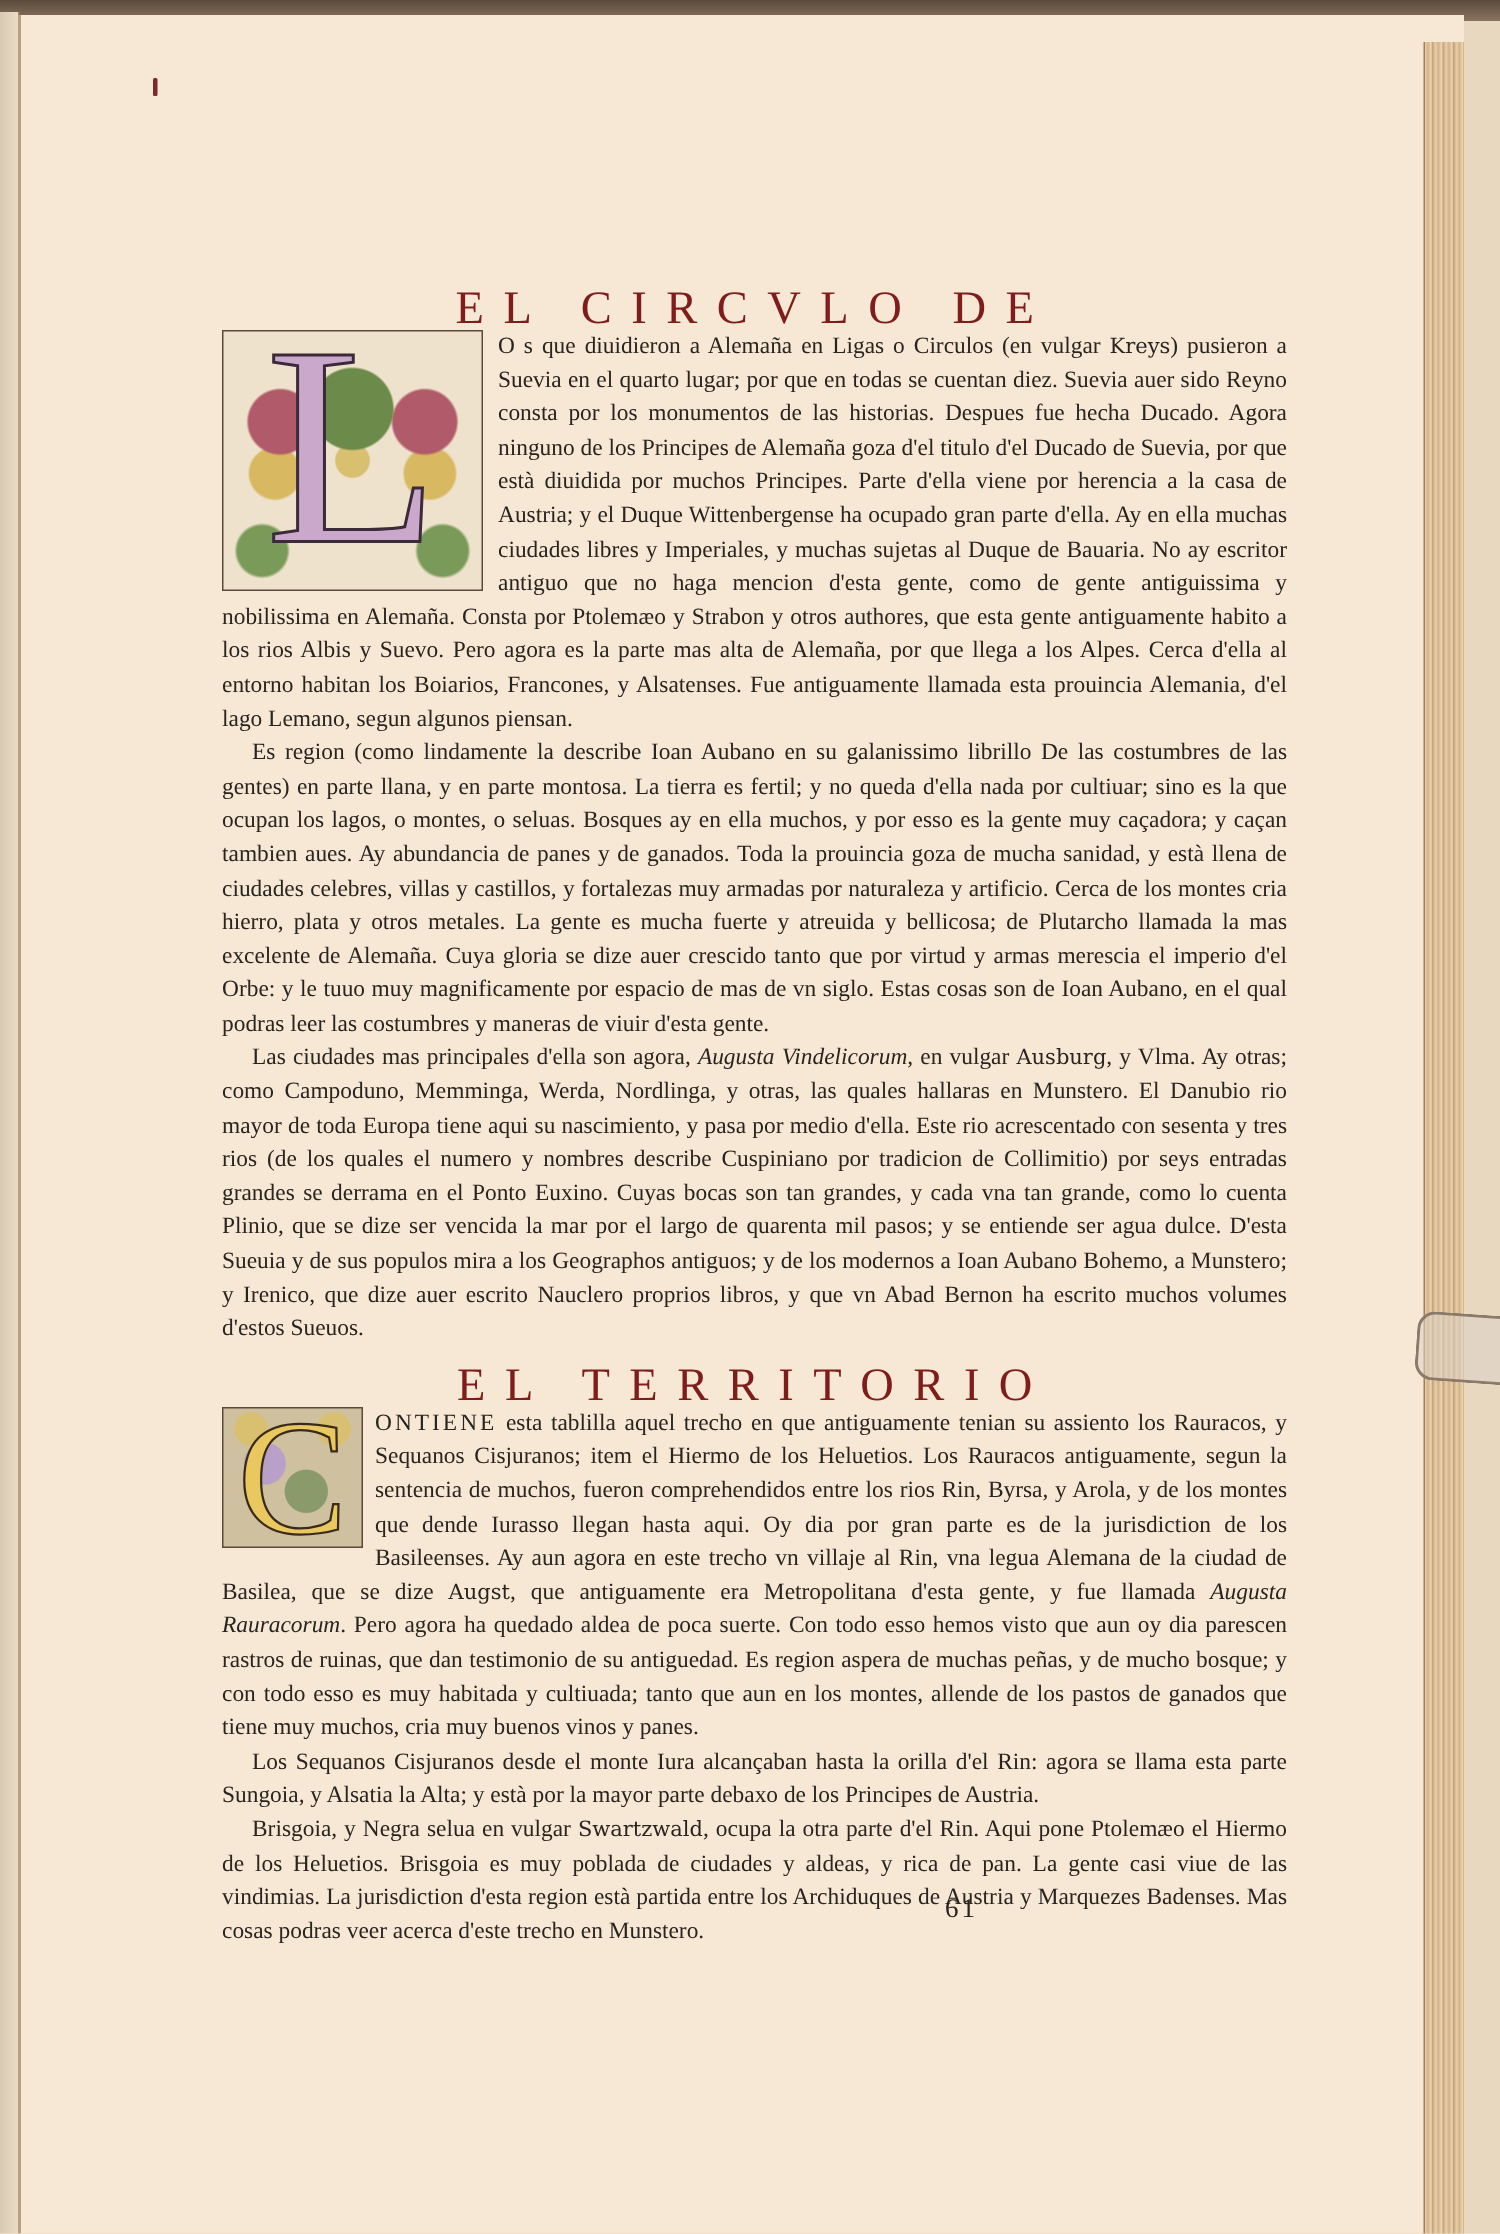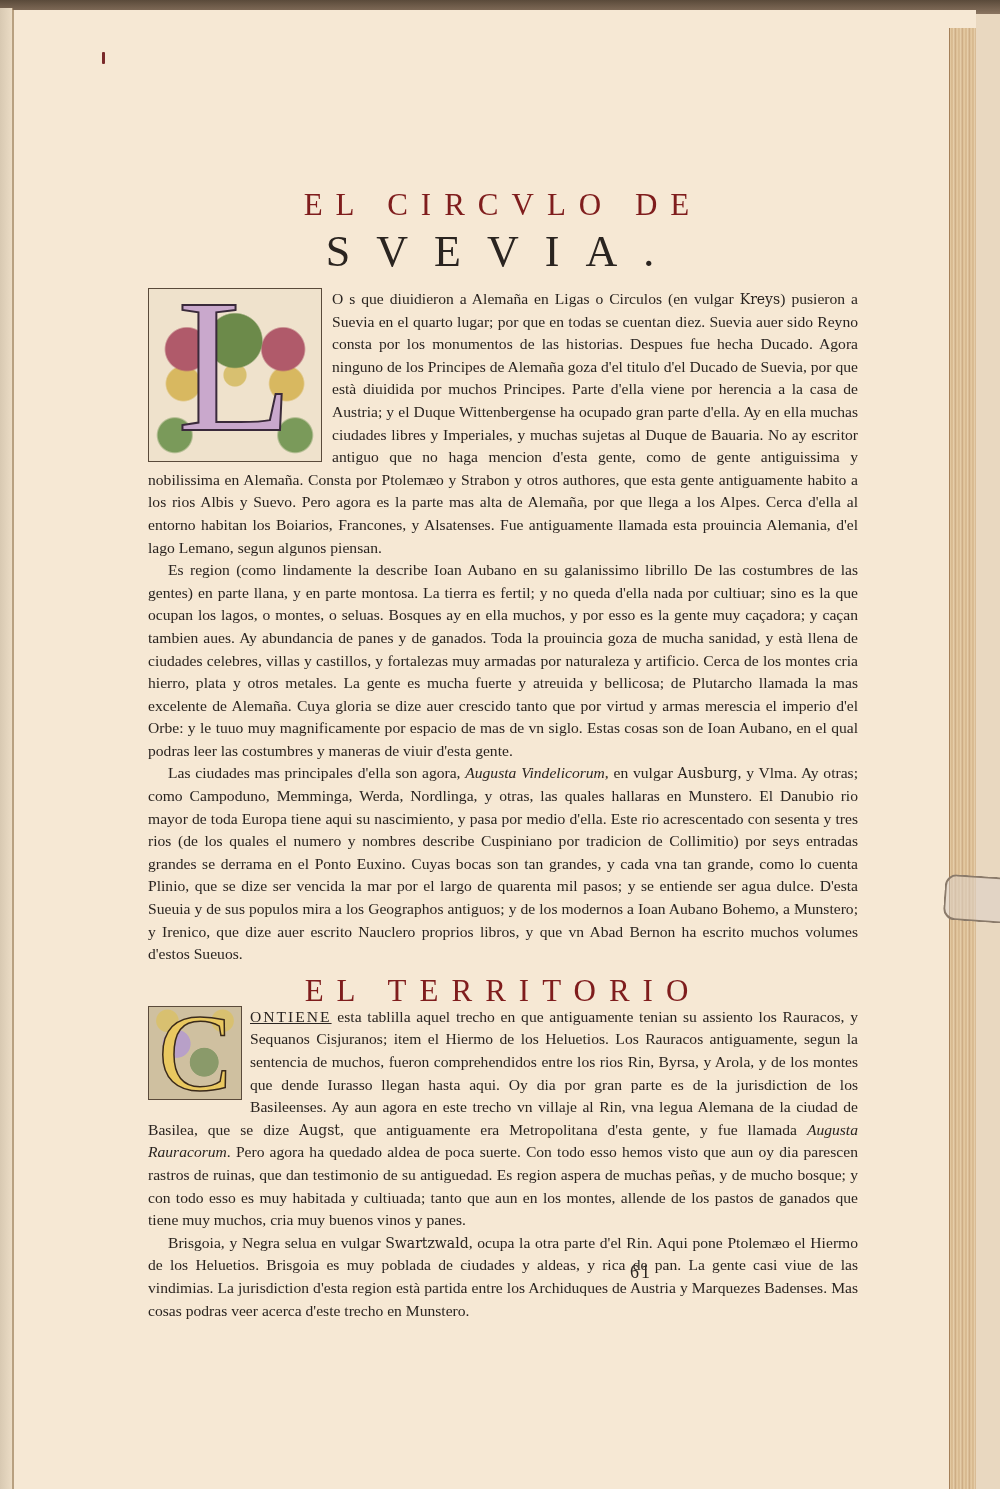--- a/index.html
+++ b/index.html
@@ -77,21 +77,21 @@
   }
   .drop-cap.small { width: 92px; height: 92px; margin-right: 8px;
     background:
       radial-gradient(circle at 30% 40%, #b8a0c8 0 16%, transparent 17%),
       radial-gradient(circle at 60% 60%, #8a9a6a 0 18%, transparent 19%),
       radial-gradient(circle at 20% 15%, #d8c070 0 10%, transparent 11%),
       radial-gradient(circle at 80% 15%, #d8c070 0 10%, transparent 11%),
       #cfc0a0;
   }
   .drop-cap.small .letter { font-size: 110px; line-height: 100px; top: -4px; color: #e9c860; -webkit-text-stroke: 1.5px #3a2a1a; }
-  .smallcaps { font-variant: small-caps; letter-spacing: 2px; text-decoration: underline; }
+  .smallcaps { font-variant: small-caps; letter-spacing: 2px; }
   .blackletter { font-weight: normal; font-family: "DejaVu Serif", serif; font-size: 14px; }
   .italic { font-style: italic; }
   .page-number {
     position: absolute; left: 630px; top: 1262px; font-size: 18px; color: #2a2420;
     letter-spacing: 2px;
   }
   .clear { clear: both; }
 </style>
 </head>
 <body>
@@ -101,38 +101,38 @@
 
 <div class="page">
   <div class="red-mark"></div>
   <div class="page-edges"></div>
 </div>
 <div class="bookmark-clip"></div>
 
 <div class="content">
   <section>
     <div class="heading-small">EL CIRCVLO DE</div>
-    <div class="heading-large">SVEVIA.</div>
     <div id="s1-body">
       <div class="drop-cap">
         <span class="letter">L</span>
       </div>
     <p class="para first"><span>O s que diuidieron a Alemaña en Ligas o Circulos (en vulgar </span><span class="blackletter">Kreys</span><span>) pusieron a Suevia en el quarto lugar; por que en todas se cuentan diez. Suevia auer sido Reyno consta por los monumentos de las historias. Despues fue hecha Ducado. Agora ninguno de los Principes de Alemaña goza d'el titulo d'el Ducado de Suevia, por que està diuidida por muchos Principes. Parte d'ella viene por herencia a la casa de Austria; y el Duque Wittenbergense ha ocupado gran parte d'ella. Ay en ella muchas ciudades libres y Imperiales, y muchas sujetas al Duque de Bauaria. No ay escritor antiguo que no haga mencion d'esta gente, como de gente antiguissima y nobilissima en Alemaña. Consta por Ptolemæo y Strabon y otros authores, que esta gente antiguamente habito a los rios Albis y Suevo. Pero agora es la parte mas alta de Alemaña, por que llega a los Alpes. Cerca d'ella al entorno habitan los Boiarios, Francones, y Alsatenses. Fue antiguamente llamada esta prouincia Alemania, d'el lago Lemano, segun algunos piensan.</span></p>
         <p class="para"><span>Es region (como lindamente la describe Ioan Aubano en su galanissimo librillo De las costumbres de las gentes) en parte llana, y en parte montosa. La tierra es fertil; y no queda d'ella nada por cultiuar; sino es la que ocupan los lagos, o montes, o seluas. Bosques ay en ella muchos, y por esso es la gente muy caçadora; y caçan tambien aues. Ay abundancia de panes y de ganados. Toda la prouincia goza de mucha sanidad, y està llena de ciudades celebres, villas y castillos, y fortalezas muy armadas por naturaleza y artificio. Cerca de los montes cria hierro, plata y otros metales. La gente es mucha fuerte y atreuida y bellicosa; de Plutarcho llamada la mas excelente de Alemaña. Cuya gloria se dize auer crescido tanto que por virtud y armas merescia el imperio d'el Orbe: y le tuuo muy magnificamente por espacio de mas de vn siglo. Estas cosas son de Ioan Aubano, en el qual podras leer las costumbres y maneras de viuir d'esta gente.</span></p>
         <p class="para"><span>Las ciudades mas principales d'ella son agora, </span><span class="italic">Augusta Vindelicorum</span><span>, en vulgar </span><span class="blackletter">Ausburg</span><span>, y Vlma. Ay otras; como Campoduno, Memminga, Werda, Nordlinga, y otras, las quales hallaras en Munstero. El Danubio rio mayor de toda Europa tiene aqui su nascimiento, y pasa por medio d'ella. Este rio acrescentado con sesenta y tres rios (de los quales el numero y nombres describe Cuspiniano por tradicion de Collimitio) por seys entradas grandes se derrama en el Ponto Euxino. Cuyas bocas son tan grandes, y cada vna tan grande, como lo cuenta Plinio, que se dize ser vencida la mar por el largo de quarenta mil pasos; y se entiende ser agua dulce. D'esta Sueuia y de sus populos mira a los Geographos antiguos; y de los modernos a Ioan Aubano Bohemo, a Munstero; y Irenico, que dize auer escrito Nauclero proprios libros, y que vn Abad Bernon ha escrito muchos volumes d'estos Sueuos.</span></p>
       </div>
     <div class="clear"></div>
   </section>
 
   <section style="">
     <div class="heading-small">EL TERRITORIO</div>
     <div id="s2-body">
       <div class="drop-cap small">
         <span class="letter">C</span>
       </div>
     <p class="para first"><span class="smallcaps">ONTIENE</span><span> esta tablilla aquel trecho en que antiguamente tenian su assiento los Rauracos, y Sequanos Cisjuranos; item el Hiermo de los Heluetios. Los Rauracos antiguamente, segun la sentencia de muchos, fueron comprehendidos entre los rios Rin, Byrsa, y Arola, y de los montes que dende Iurasso llegan hasta aqui. Oy dia por gran parte es de la jurisdiction de los Basileenses. Ay aun agora en este trecho vn villaje al Rin, vna legua Alemana de la ciudad de Basilea, que se dize </span><span class="blackletter">Augst</span><span>, que antiguamente era Metropolitana d'esta gente, y fue llamada </span><span class="italic">Augusta Rauracorum</span><span>. Pero agora ha quedado aldea de poca suerte. Con todo esso hemos visto que aun oy dia parescen rastros de ruinas, que dan testimonio de su antiguedad. Es region aspera de muchas peñas, y de mucho bosque; y con todo esso es muy habitada y cultiuada; tanto que aun en los montes, allende de los pastos de ganados que tiene muy muchos, cria muy buenos vinos y panes.</span></p>
+        <p class="para"><span>Los Sequanos Cisjuranos desde el monte Iura alcançaban hasta la orilla d'el Rin: agora se llama esta parte Sungoia, y Alsatia la Alta; y està por la mayor parte debaxo de los Principes de Austria.</span></p>
         <p class="para"><span>Brisgoia, y Negra selua en vulgar </span><span class="blackletter">Swartzwald</span><span>, ocupa la otra parte d'el Rin. Aqui pone Ptolemæo el Hiermo de los Heluetios. Brisgoia es muy poblada de ciudades y aldeas, y rica de pan. La gente casi viue de las vindimias. La jurisdiction d'esta region està partida entre los Archiduques de Austria y Marquezes Badenses. Mas cosas podras veer acerca d'este trecho en Munstero.</span></p>
       </div>
     <div class="clear"></div>
   </section>
 </div>
 
 <div class="page-number">61</div>
 
 </body></html>

